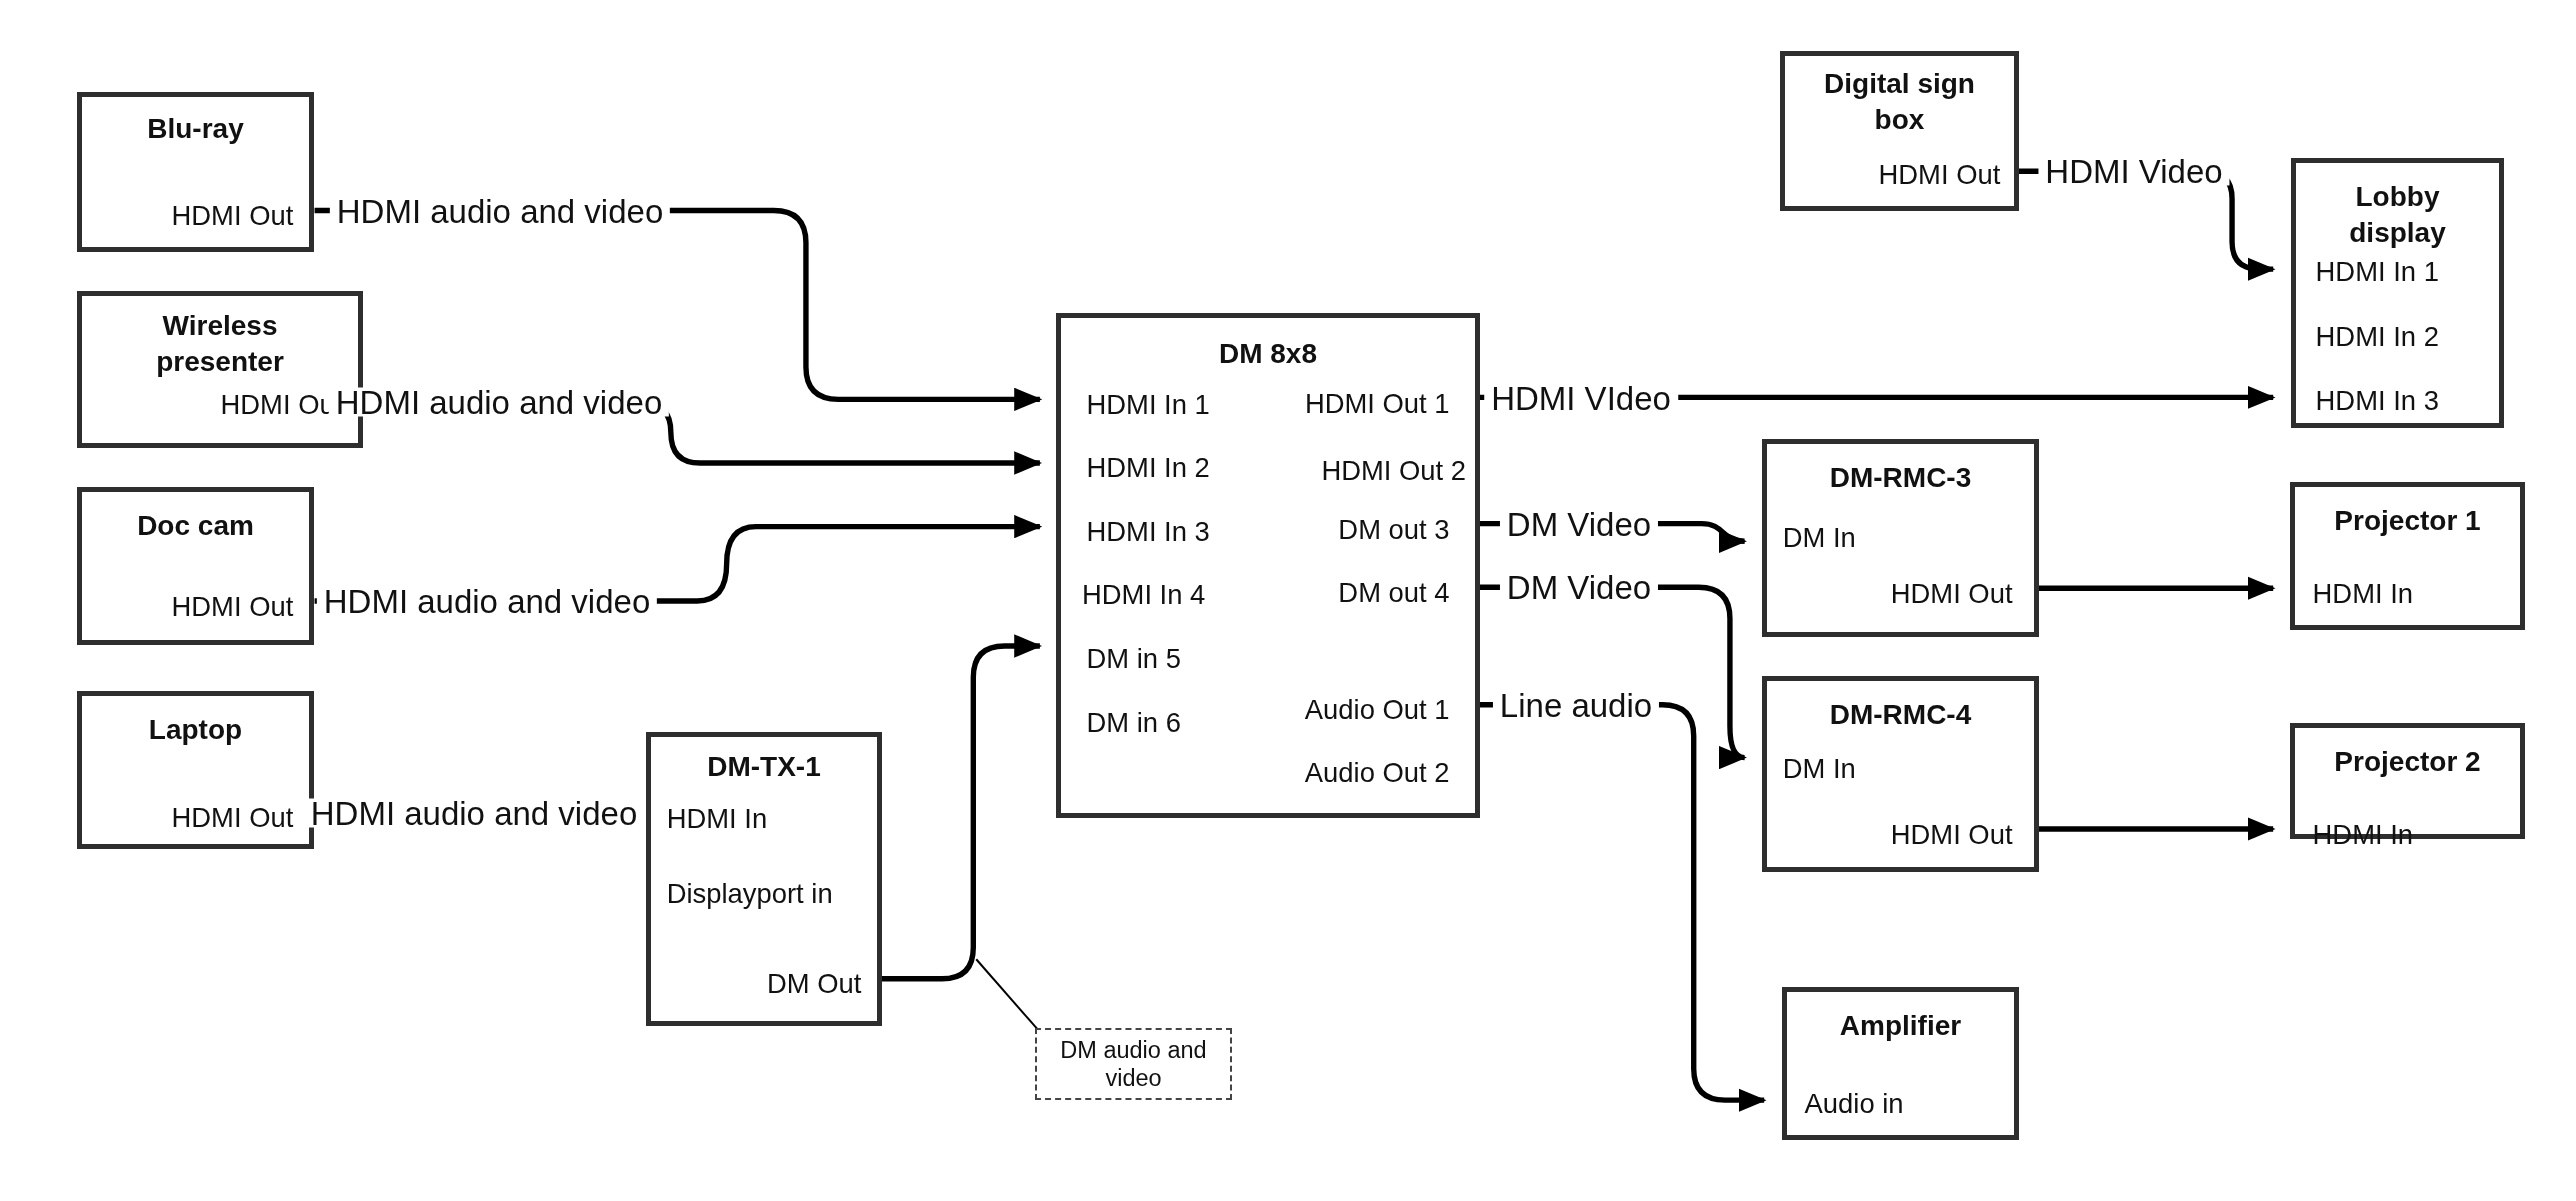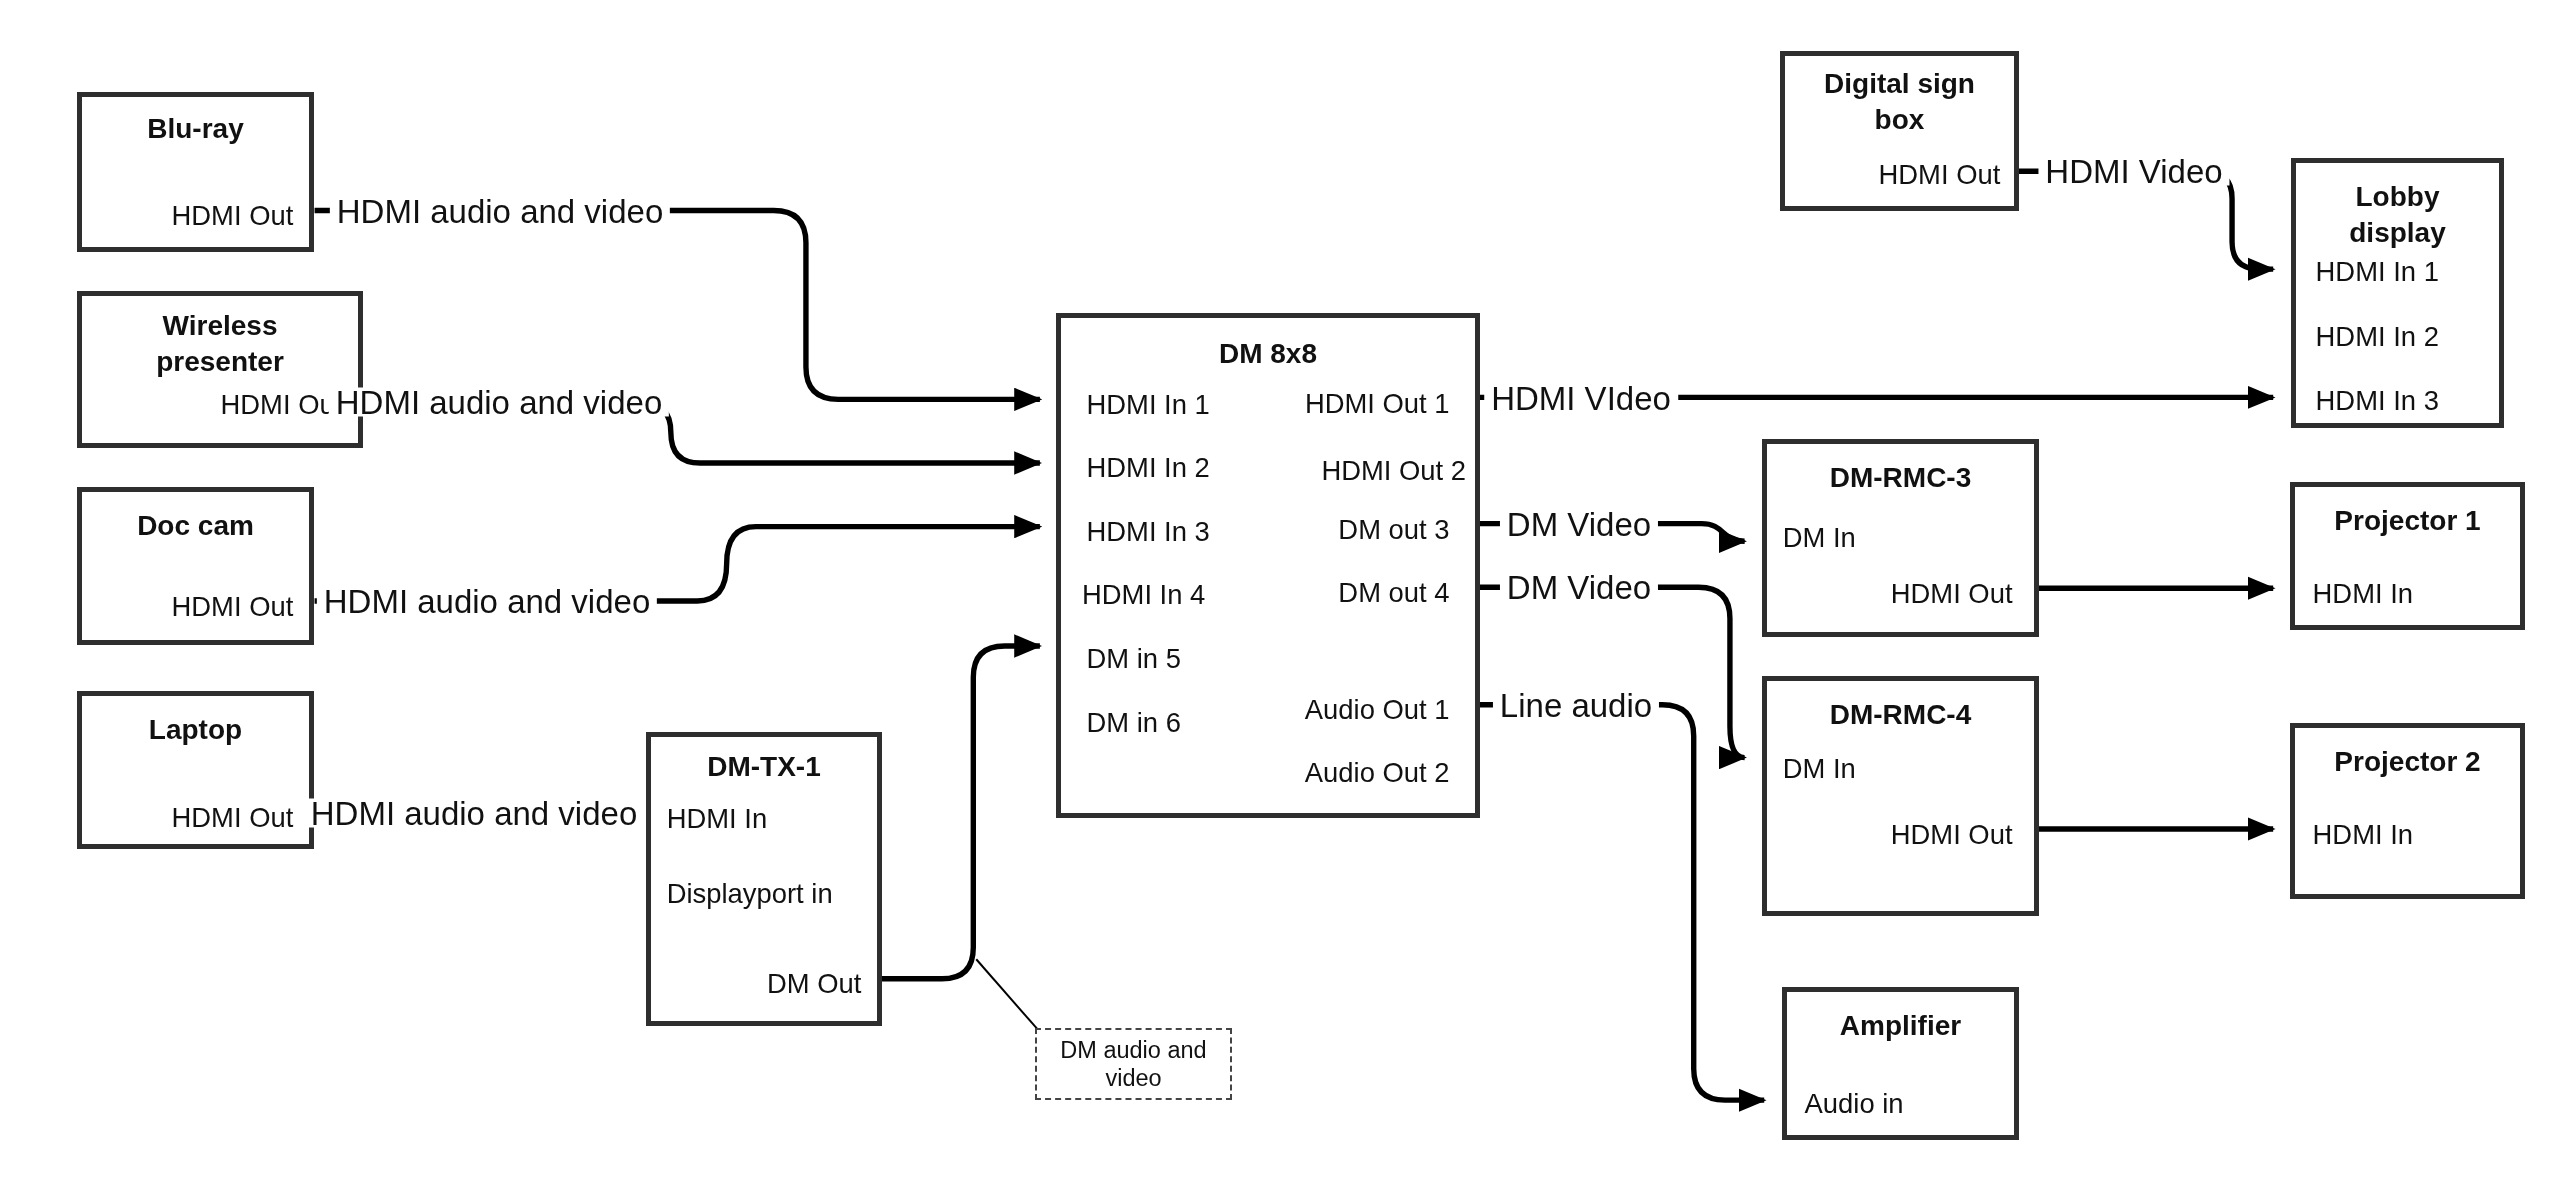--- a/index.html
+++ b/index.html
@@ -141,27 +141,27 @@
     <div class="title" style="top:15.7px;">DM-RMC-3</div>
     <div class="port left" style="top:77px;padding-left:15.7px;">DM In</div>
     <div class="port right" style="top:133px;padding-right:21.5px;">HDMI Out</div>
   </div>
 
   <div class="node" style="left:2290px;top:482px;width:235px;height:148px;">
     <div class="title" style="top:15.7px;">Projector 1</div>
     <div class="port left" style="top:90px;padding-left:17.6px;">HDMI In</div>
   </div>
 
-  <div class="node" style="left:1762px;top:676px;width:277px;height:240px;">
+  <div class="node" style="left:1762px;top:676px;width:277px;height:196px;">
     <div class="title" style="top:15.7px;">DM-RMC-4</div>
     <div class="port left" style="top:71px;padding-left:15.7px;">DM In</div>
     <div class="port right" style="top:137px;padding-right:21.5px;">HDMI Out</div>
   </div>
 
-  <div class="node" style="left:2290px;top:723px;width:235px;height:176px;">
+  <div class="node" style="left:2290px;top:723px;width:235px;height:116px;">
     <div class="title" style="top:15.7px;">Projector 2</div>
     <div class="port left" style="top:90px;padding-left:17.6px;">HDMI In</div>
   </div>
 
   <div class="node" style="left:1782px;top:987px;width:237px;height:153px;">
     <div class="title" style="top:15.7px;">Amplifier</div>
     <div class="port left" style="top:95px;padding-left:17.6px;">Audio in</div>
   </div>
 
   <div class="wire-label" style="left:500px;top:211px;">HDMI audio and video</div>

